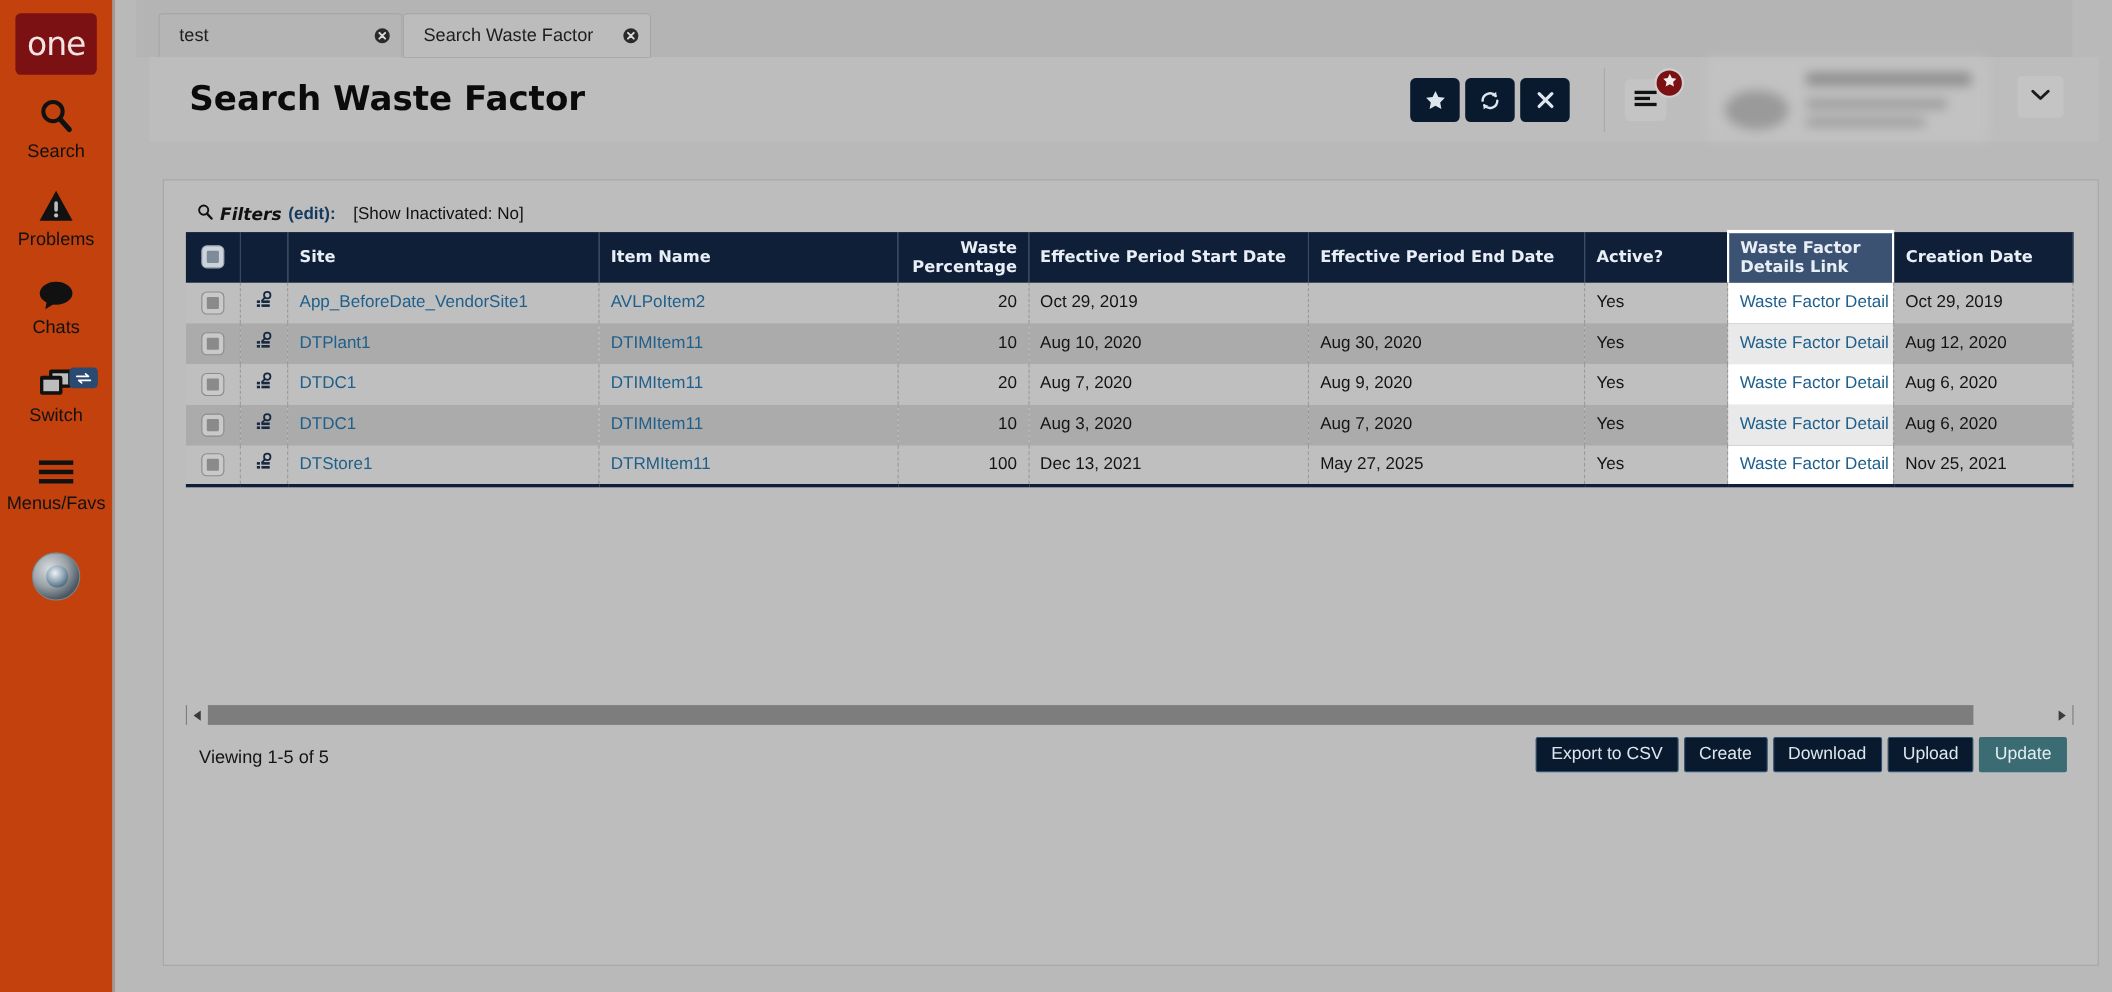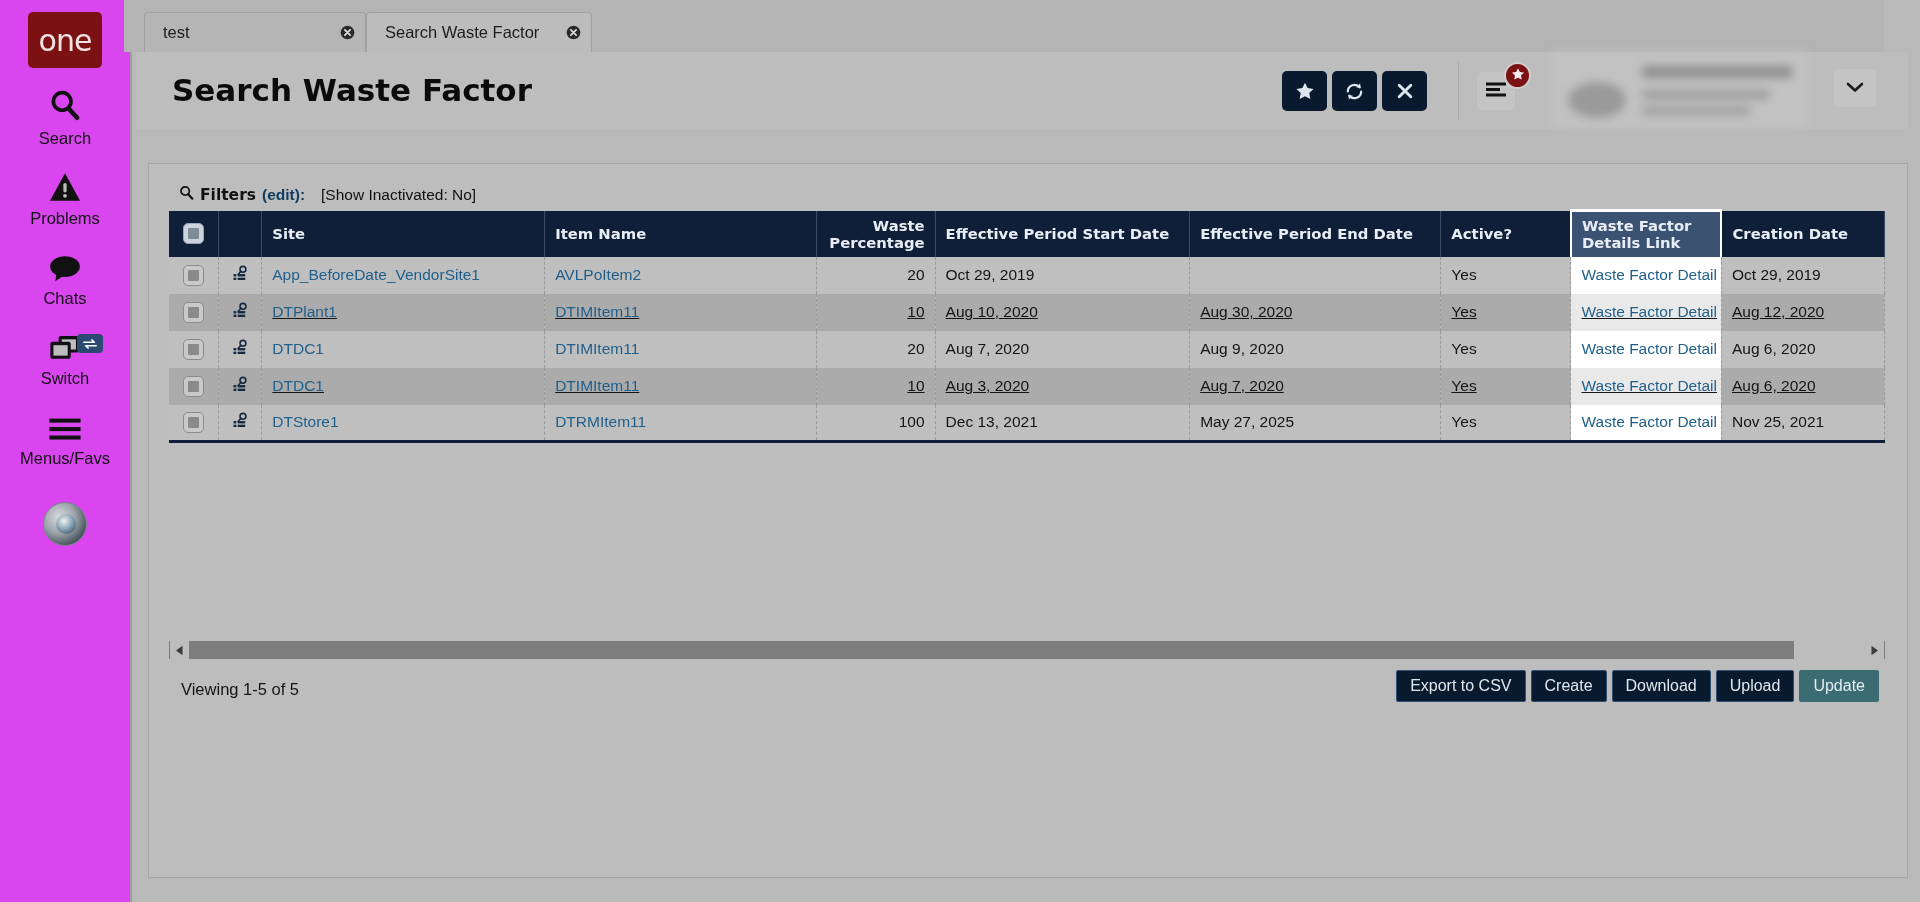--- a/index.html
+++ b/index.html
@@ -9,22 +9,22 @@
     overflow: hidden;
     font-family: "Liberation Sans", sans-serif;
     background: #b8b8b8;
   }
 
   #app { position: relative; width: 1920px; height: 902px; background: #b9b9b9; }
 
   
   #rail {
     position: absolute; left: 0; top: 0;
-    width: 132px; height: 902px;
-    background: #d946ef;
+    width: 104px; height: 902px;
+    background: #c2410c;
     border-right: 2px solid #9e9e9e;
     display: flex; flex-direction: column; align-items: center;
   }
   #logo {
     width: 74px; height: 56px; margin-top: 12px;
     background: #7b1113; border-radius: 5px;
     display: flex; align-items: center; justify-content: center;
     color: #f3e3e3; font-size: 30px; letter-spacing: -1px;
     font-family: "DejaVu Sans", sans-serif;
   }
@@ -143,21 +143,21 @@
     width: 1760px; height: 715px;
     background: #bdbdbd;
     border: 1px solid #a6a6a6;
   }
 
   #filters {
     position: absolute; left: 30px; top: 21px;
     display: flex; align-items: center; gap: 6px;
     font-size: 15.5px; color: #111;
   }
-  #filters .f-label { font-weight: bold; font-family: "DejaVu Sans", sans-serif; }
+  #filters .f-label { font-weight: bold; font-family: "DejaVu Sans", sans-serif; font-style: italic; }
   #filters .f-edit { color: #123a5e; font-weight: bold; text-decoration: none; cursor: pointer; }
   #filters .f-state { margin-left: 10px; color: #111; font-weight: normal; }
 
   
   #table-wrap {
     position: absolute; left: 20px; top: 45px;
     width: 1716px;
   }
   table#grid {
     width: 100%; border-collapse: collapse;
@@ -179,21 +179,21 @@
     border-right: 2px solid #ffffff;
     border-top: 3px solid #ffffff;
   }
   #grid tbody td {
     height: 37px; padding: 2px 10px;
     color: #141414;
     border-right: 1px dashed #9a9a9a;
     white-space: nowrap; overflow: hidden;
   }
   #grid tbody tr.odd td { background: #bfbfbf; }
-  #grid tbody tr.even td { background: #ababab; text-decoration: underline; }
+  #grid tbody tr.even td { background: #ababab; }
   #grid tbody tr.odd td.hl { background: #ffffff; }
   #grid tbody tr.even td.hl { background: #e9e9e9; }
   td.hl { border-left: 1px dashed #9a9a9a; border-right: 1px dashed #9a9a9a; }
   td.num { text-align: right; }
   td.c-check, td.c-icon { border-right: none; }
   #grid tbody td.c-check { text-align: center; padding: 0; }
   #grid tbody td.c-icon { text-align: center; padding: 0; border-right: 1px dashed #9a9a9a; }
   .cell-link { color: #1f5f8b; cursor: pointer; }
 
   .chk {

